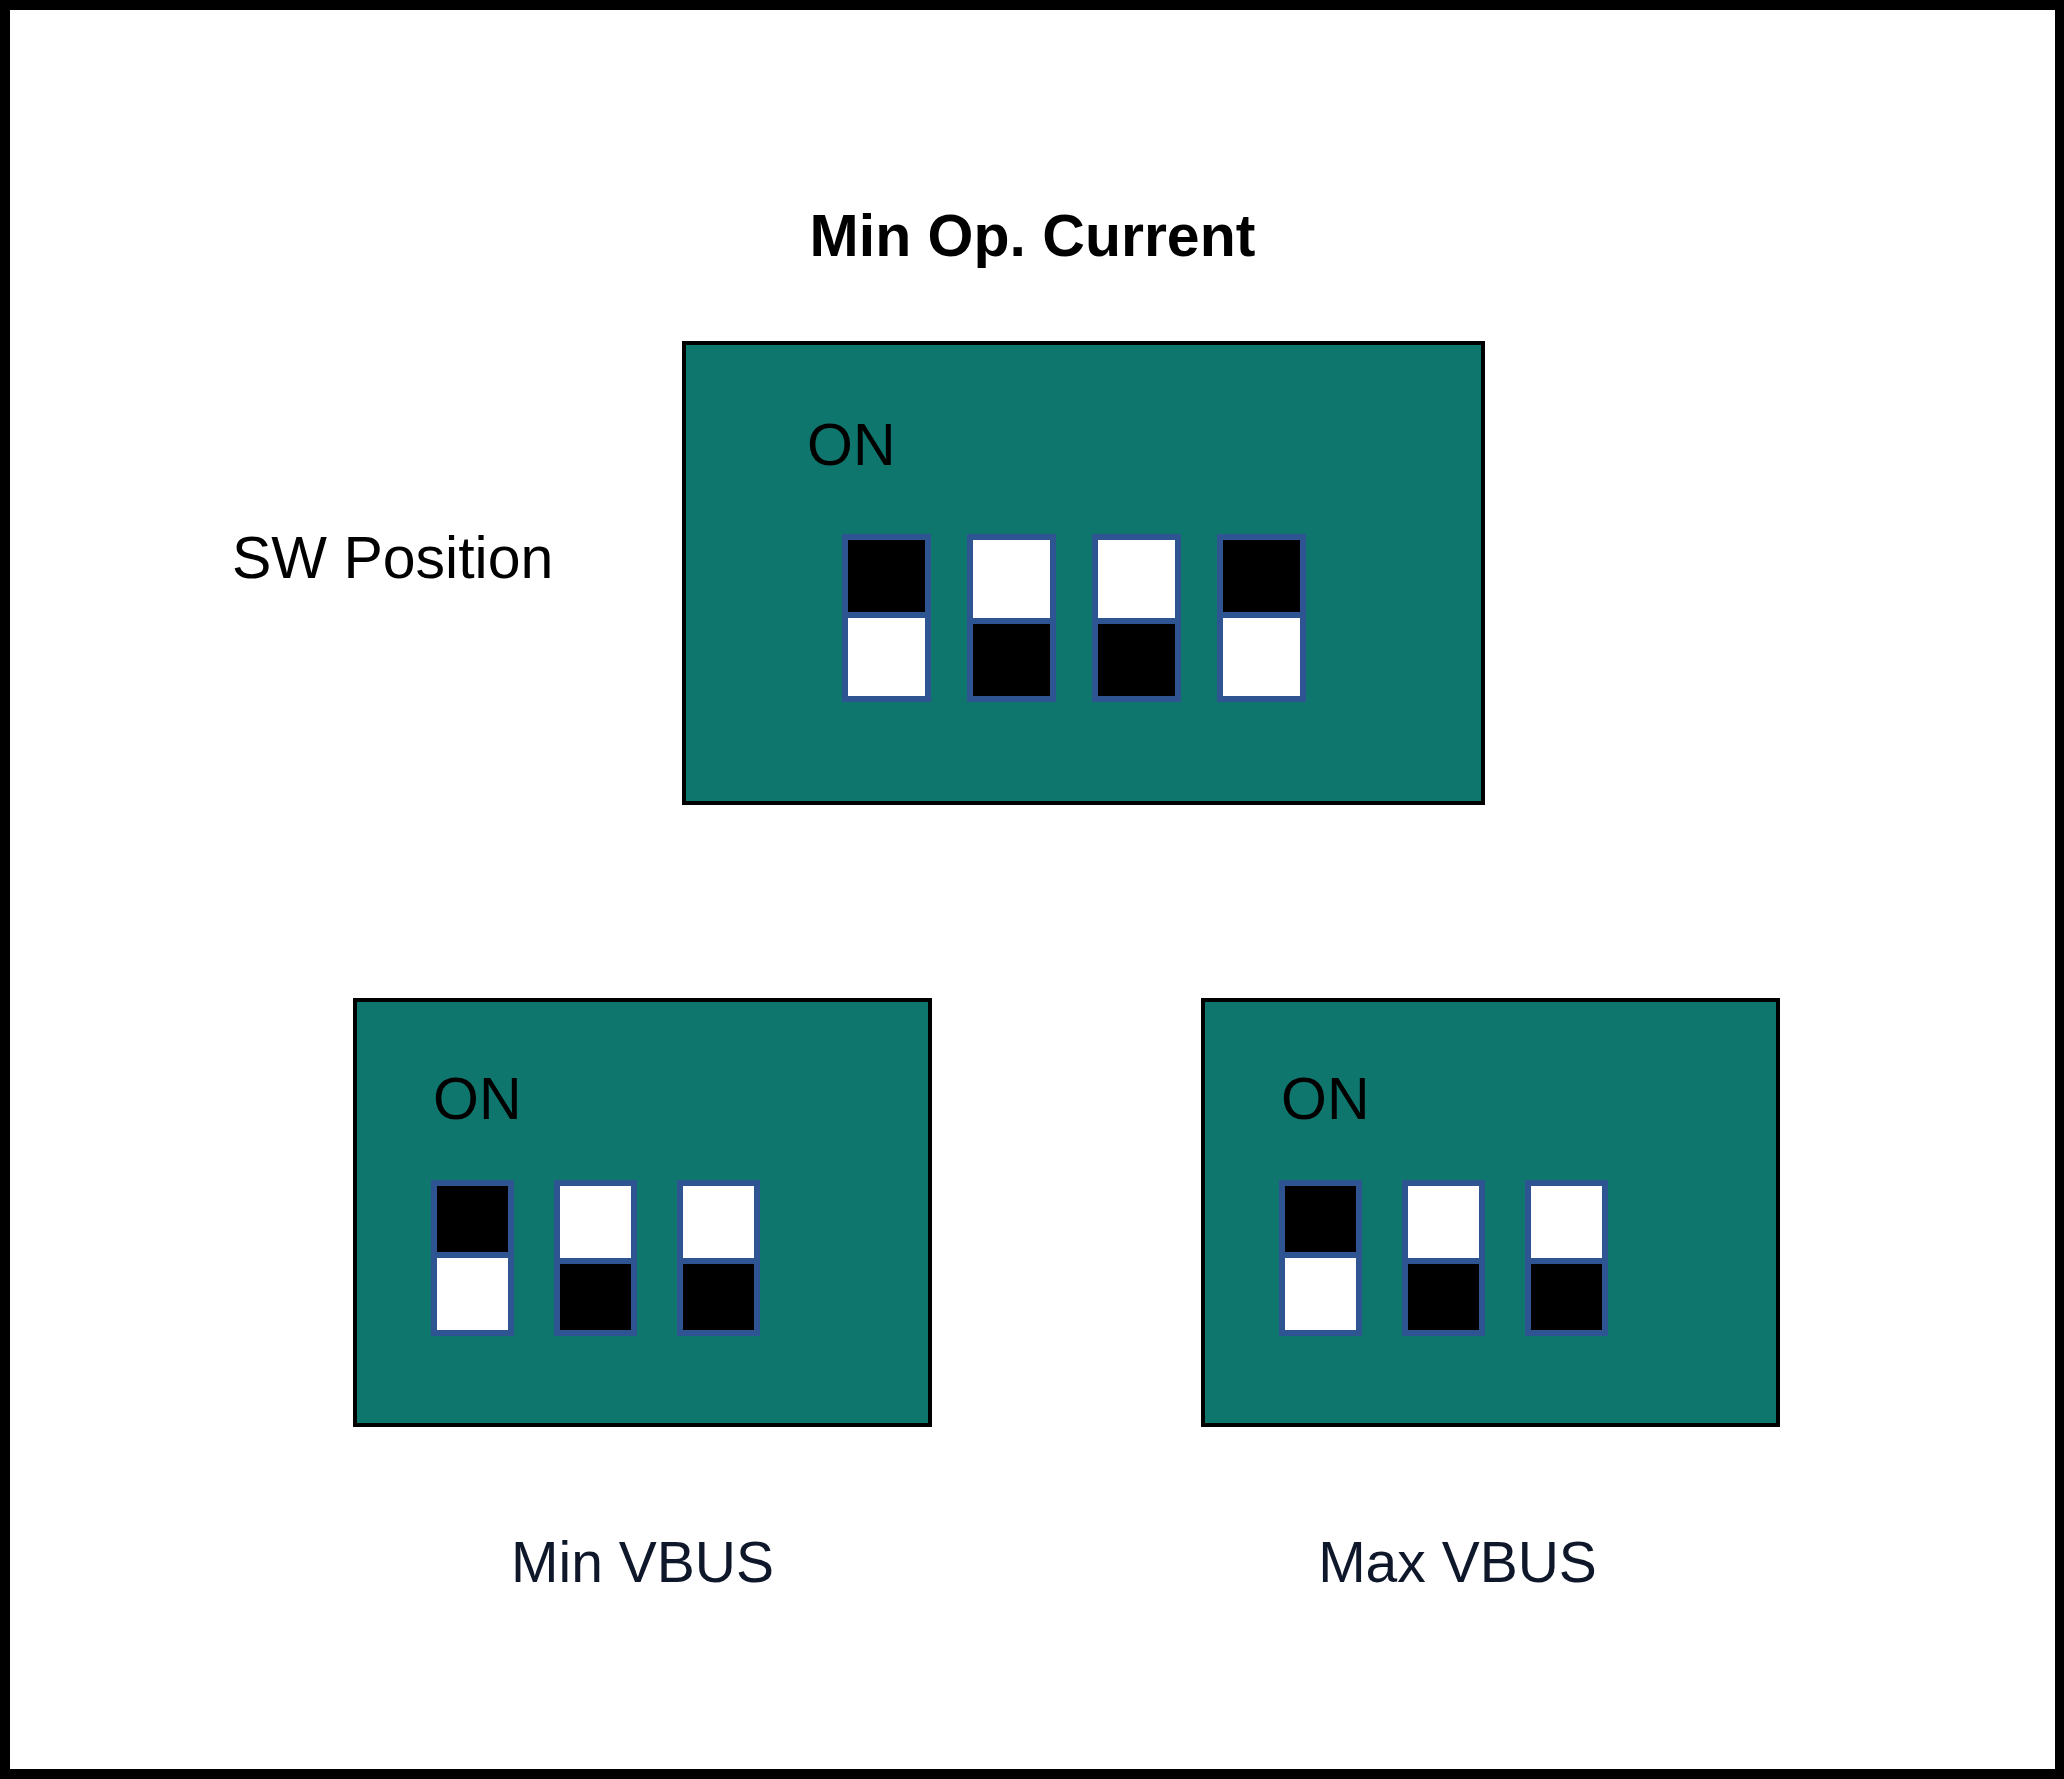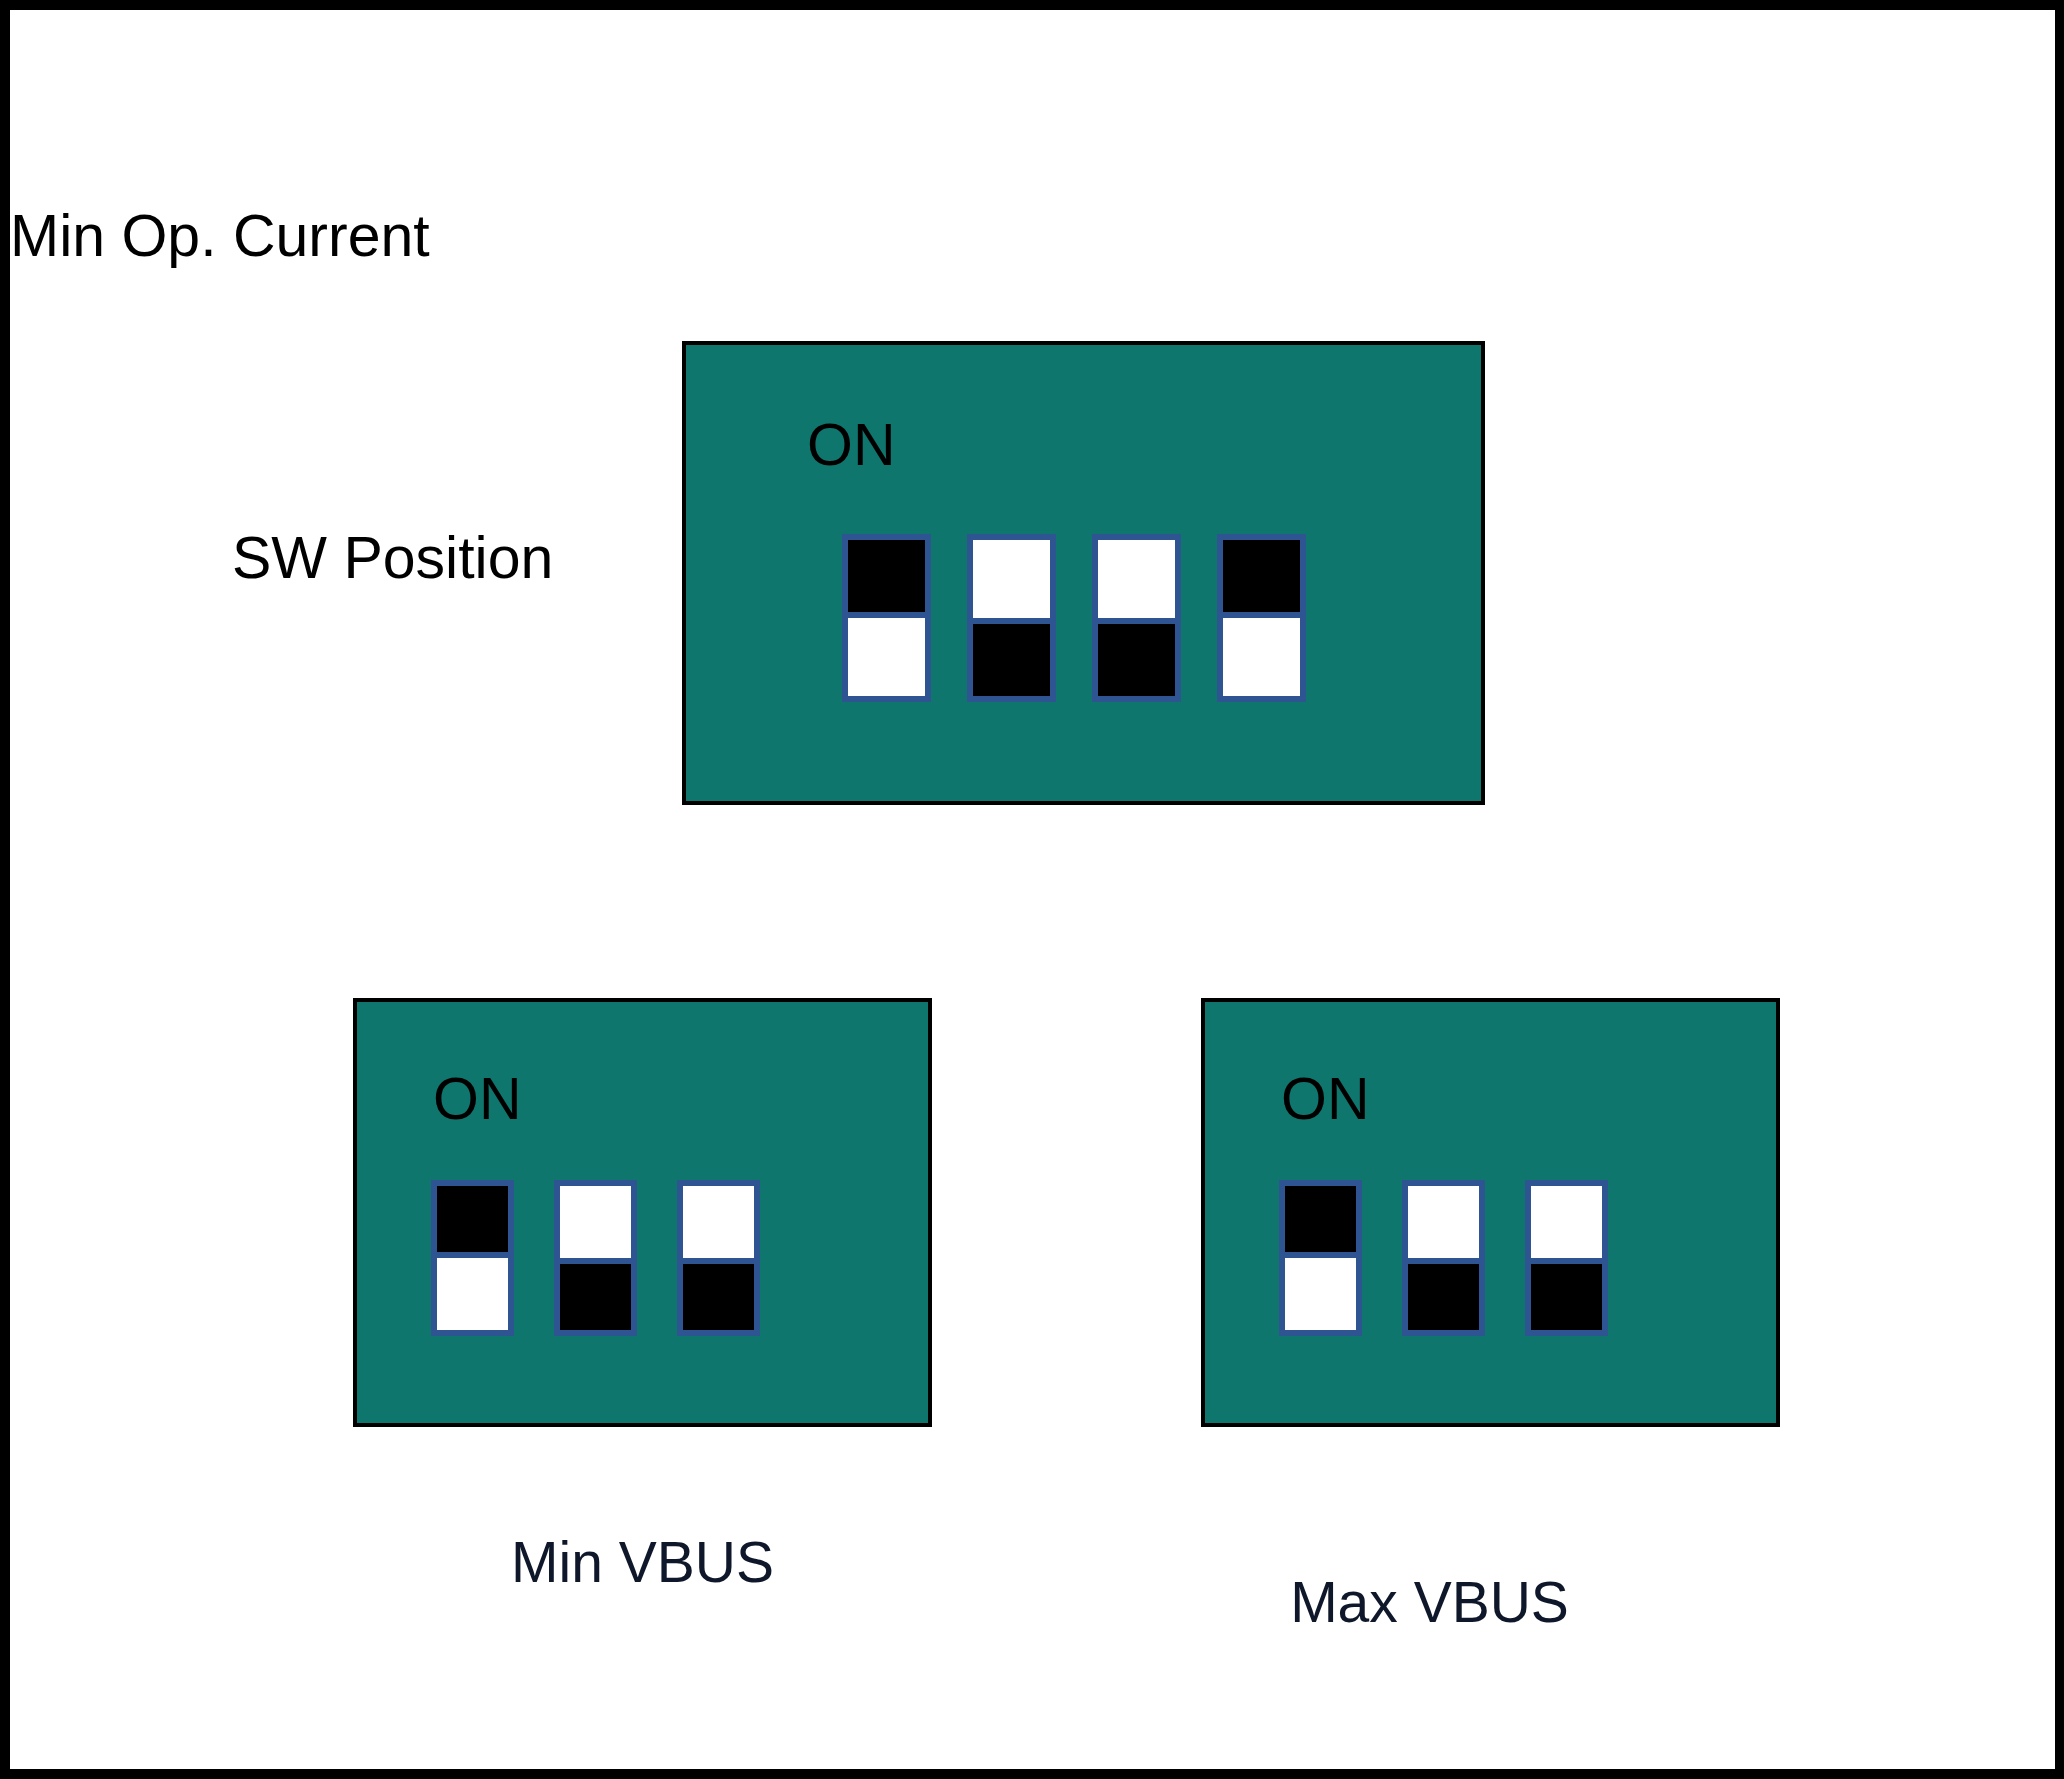--- a/index.html
+++ b/index.html
@@ -27,20 +27,22 @@
     font-size: 59px;
     color: #000000;
     white-space: nowrap;
     line-height: 1;
   }
 
   #diagram-title {
     left: 0;
     right: 0;
     top: 197px;
+    text-align: center;
+    font-weight: bold;
   }
 
   #sw-position-label {
     left: 222px;
     top: 519px;
   }
 
   .caption-text {
     position: absolute;
     font-size: 57px;
@@ -228,16 +230,16 @@
       <div class="dip-switch">
         <div class="switch-half top-half"></div>
         <div class="switch-half bottom-half filled"></div>
       </div>
 
     </div>
   </div>
 
   <div class="caption-text" style="left:343px; top:1524px; width:579px;">Min VBUS</div>
 
-  <div class="caption-text" style="left:1130px; top:1524px; width:579px;margin-top:40px;">Max VBUS</div>
+  <div class="caption-text" style="left:1158px; top:1524px; width:579px;">Max VBUS</div>
 
 </div>
 
 
 </body></html>

